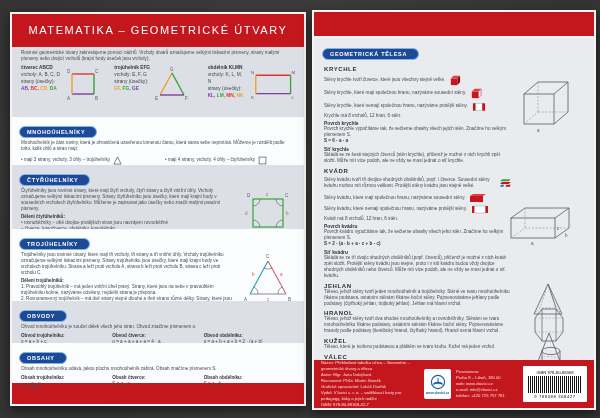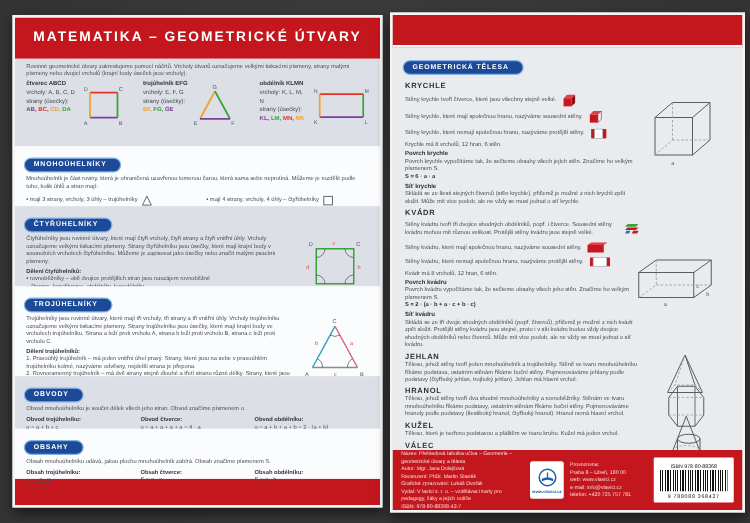--- a/index.html
+++ b/index.html
@@ -3,21 +3,21 @@
 <meta charset="utf-8">
 <style>
   html,body{margin:0;padding:0;}
   body{width:600px;height:418px;overflow:hidden;background:#383838;font-family:"Liberation Sans",sans-serif;}
   .stage{position:relative;width:600px;height:418px;background:radial-gradient(circle at 50% 40%, #424242 0%, #343434 80%);}
   .card{position:absolute;background:#e9ebef;border:2px solid #f4f4f4;box-shadow:0 4px 10px rgba(0,0,0,.55);box-sizing:border-box;overflow:hidden;}
   #left-card{left:10px;top:12px;width:296px;height:394px;display:flex;flex-direction:column;}
   #right-card{left:312px;top:10px;width:284px;height:400px;display:flex;flex-direction:column;}
   .redband{background:#c4161d;}
   .title-band{height:34px;display:flex;align-items:center;justify-content:center;}
-  .title-band .t{color:#fff;font-weight:bold;font-size:11px;letter-spacing:1.6px;}
+  .title-band .t{color:#fff;font-weight:normal;font-size:11px;letter-spacing:1.6px;}
   .sec{position:relative;box-sizing:border-box;padding:3px 9px;}
   .sec-gray{background:#dce0e6;}
   .sec-white{background:#fbfcfd;}
   .badge{display:inline-block;background:#1c4a99;color:#fff;font-size:5.5px;font-weight:bold;letter-spacing:.7px;padding:2px 11px 2px 7px;border-radius:9px;border:1px solid #82b4e2;margin:1px 0 2px -2px;}
   .t45{font-size:4.6px;line-height:1.3;color:#4a4b54;}
   .b{font-weight:bold;color:#34353d;}
   .exrow{display:flex;gap:6px;margin-top:3px;}
   .exgroup{display:flex;align-items:flex-start;gap:3px;flex:1;}
   .extext{font-size:4.8px;line-height:1.45;color:#45464f;}
   .sc0{color:#7d3f98;font-weight:bold;} .sc1{color:#e2342b;font-weight:bold;}

